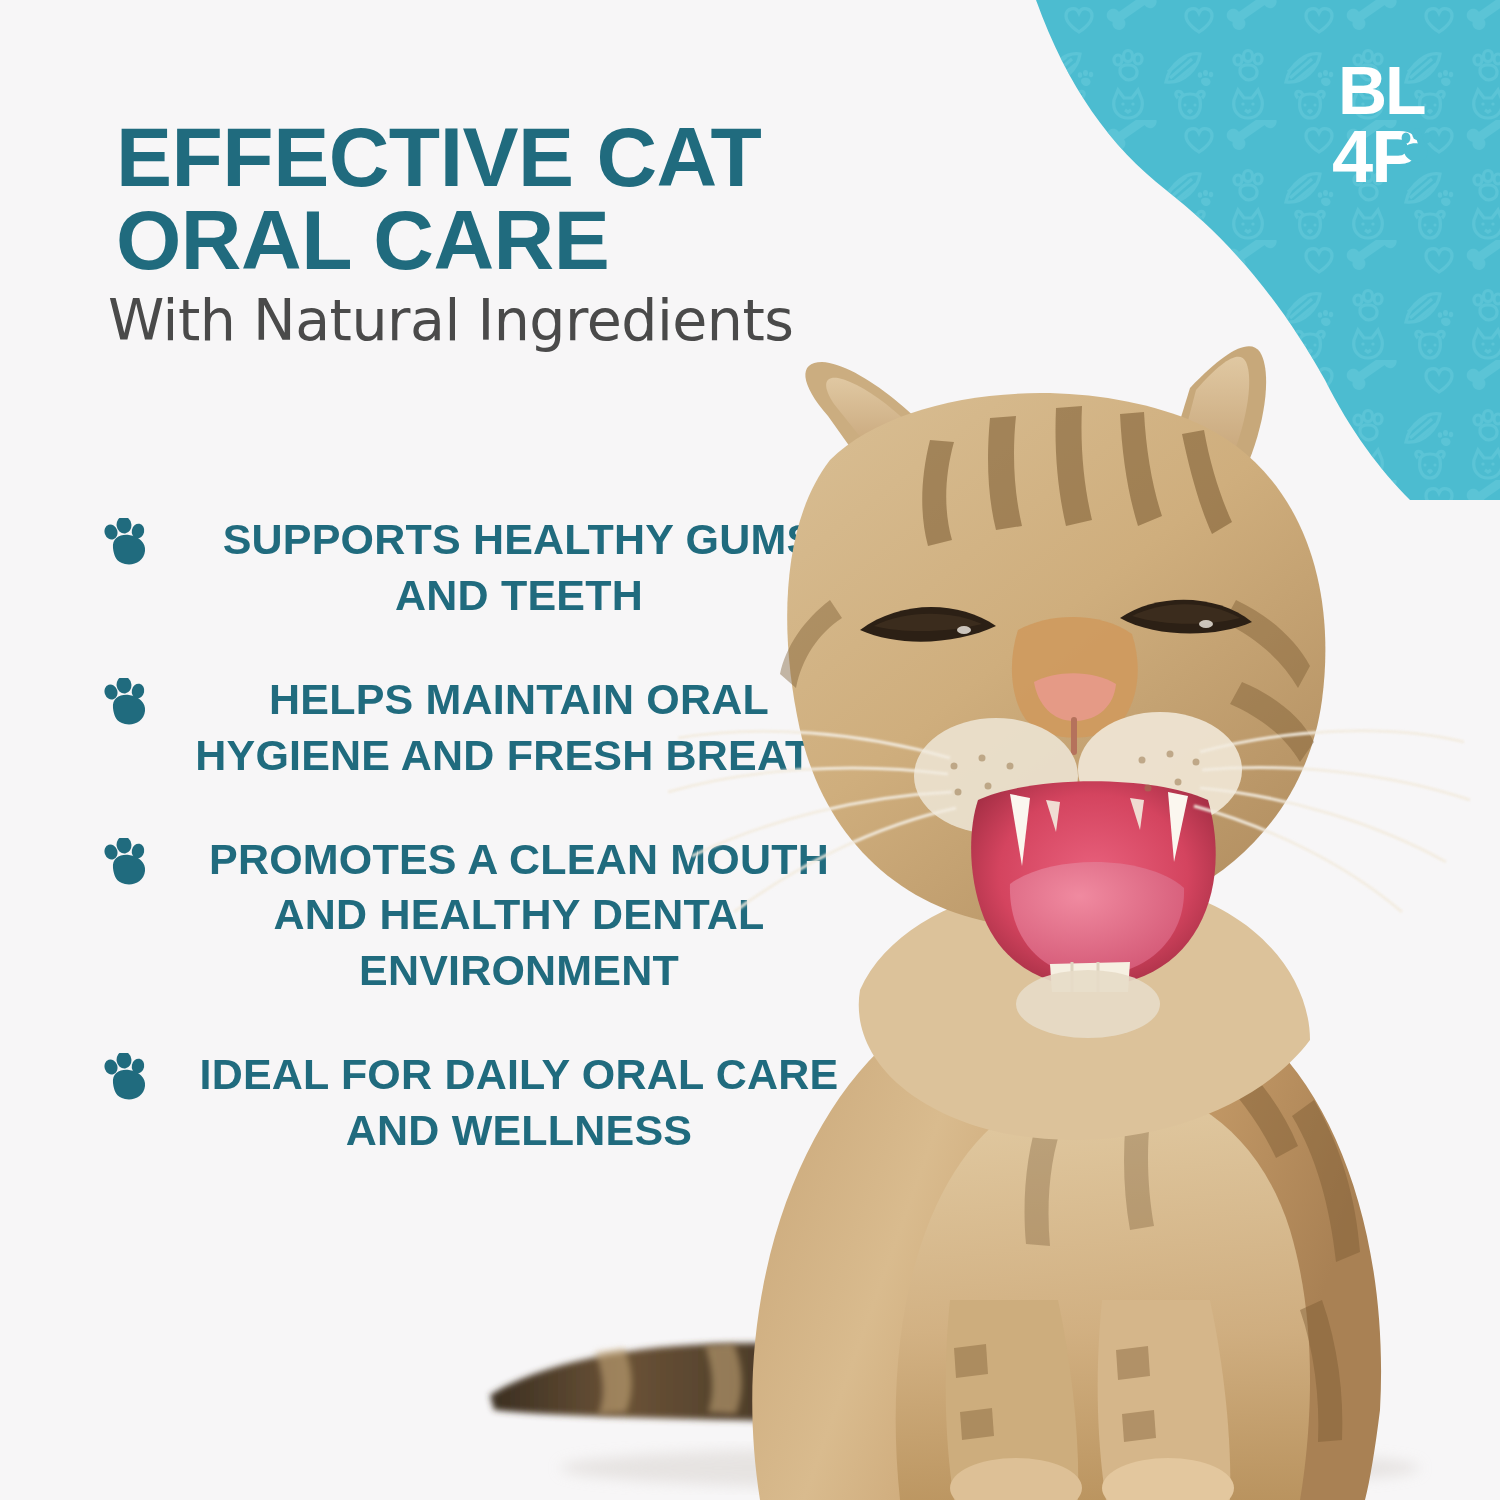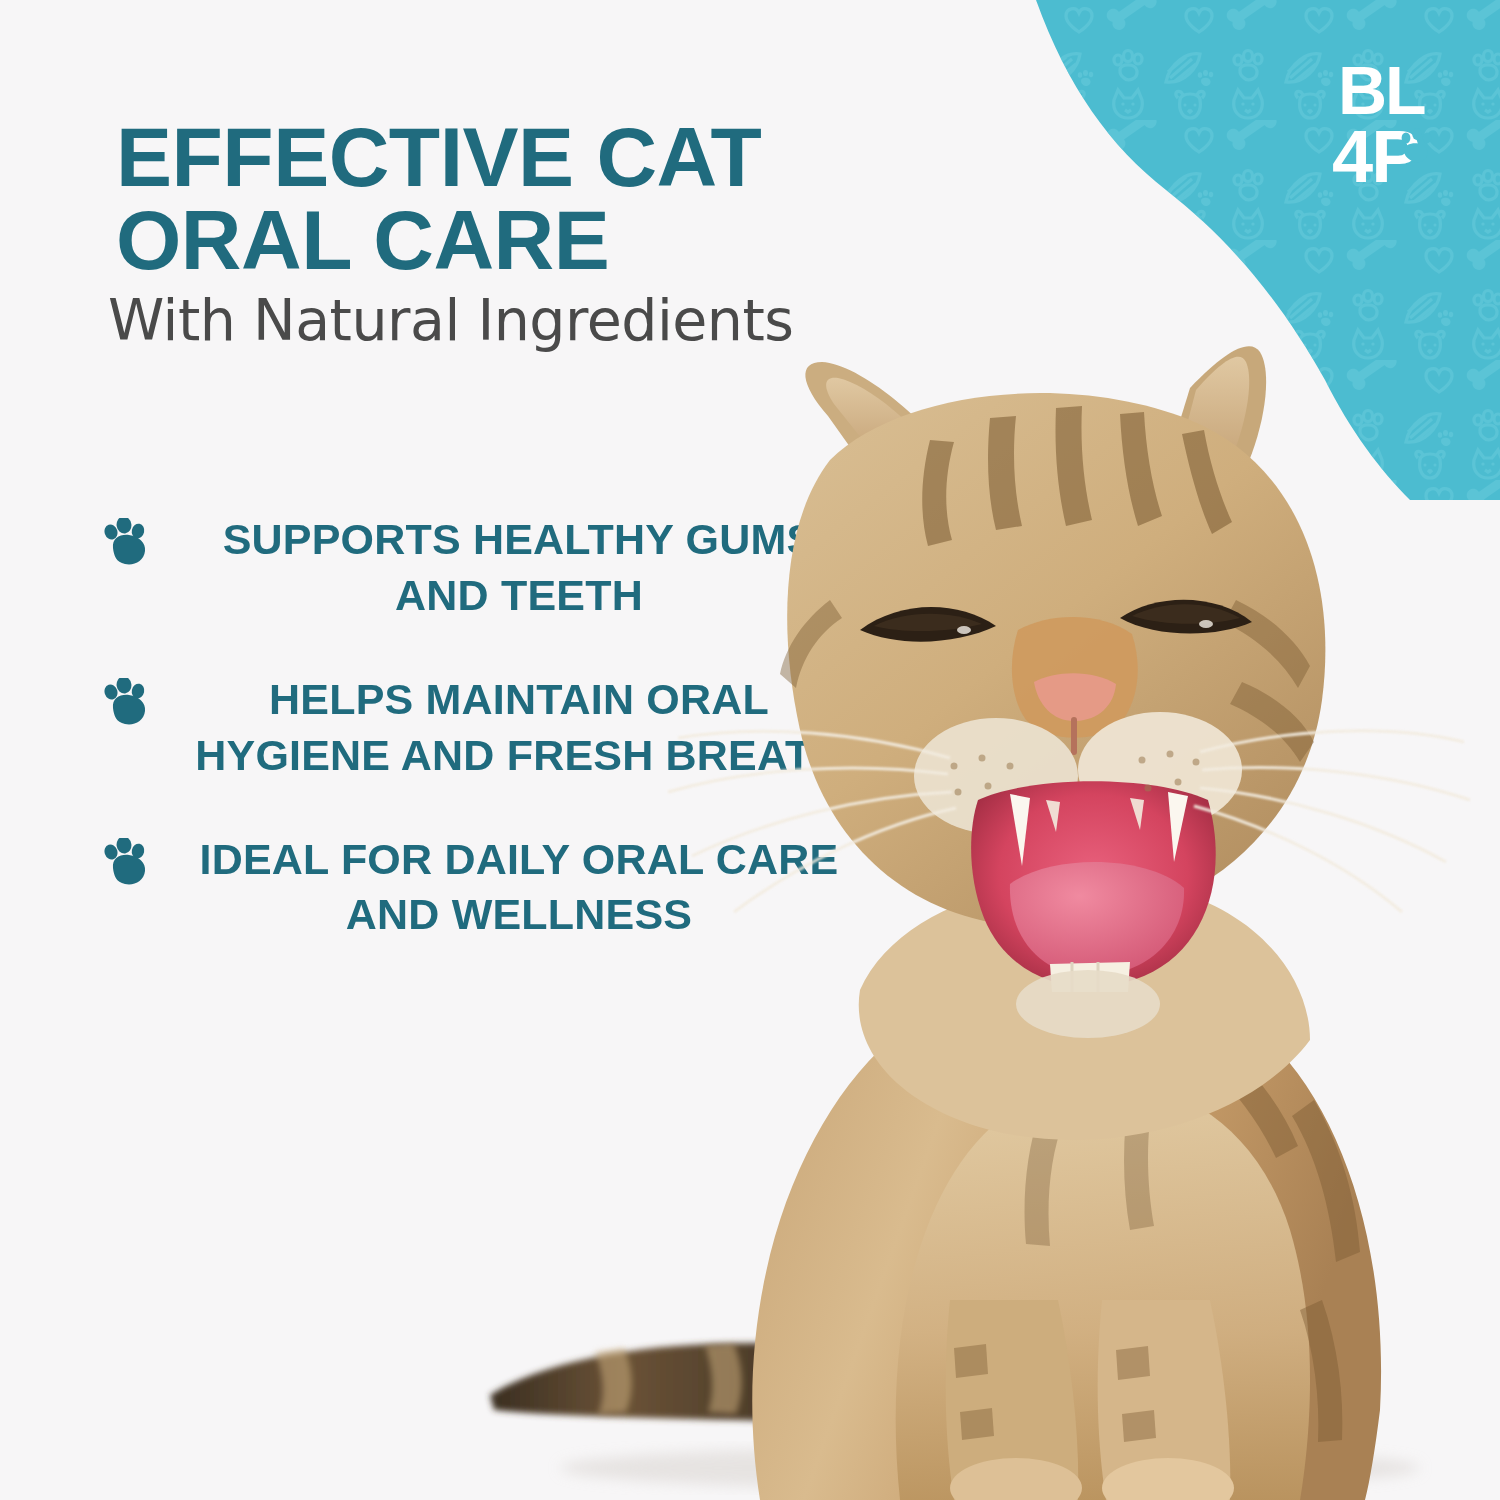--- a/index.html
+++ b/index.html
@@ -213,20 +213,31 @@
         <svg viewBox="0 0 48 52" xmlns="http://www.w3.org/2000/svg" fill="#206b7e">
           <ellipse cx="7" cy="14" rx="6.4" ry="7.6" transform="rotate(-18 7 14)"></ellipse>
           <ellipse cx="20" cy="7" rx="7.4" ry="8.6" transform="rotate(-8 20 7)"></ellipse>
           <ellipse cx="34" cy="13" rx="6.2" ry="7.4" transform="rotate(12 34 13)"></ellipse>
           <path d="M9 30 C8 20 16 16 25 17 C35 18 42 25 41 33 C40 43 30 48 21 46 C12 44 10 38 9 30 Z"></path>
         </svg>
       </span>
       <span class="bullet-text">HELPS MAINTAIN ORAL HYGIENE AND FRESH BREATH</span>
     </div>
 
+    <div class="bullet">
+      <span class="paw-icon">
+        <svg viewBox="0 0 48 52" xmlns="http://www.w3.org/2000/svg" fill="#206b7e">
+          <ellipse cx="7" cy="14" rx="6.4" ry="7.6" transform="rotate(-18 7 14)"></ellipse>
+          <ellipse cx="20" cy="7" rx="7.4" ry="8.6" transform="rotate(-8 20 7)"></ellipse>
+          <ellipse cx="34" cy="13" rx="6.2" ry="7.4" transform="rotate(12 34 13)"></ellipse>
+          <path d="M9 30 C8 20 16 16 25 17 C35 18 42 25 41 33 C40 43 30 48 21 46 C12 44 10 38 9 30 Z"></path>
+        </svg>
+      </span>
+      <span class="bullet-text">PROMOTES A CLEAN MOUTH AND HEALTHY DENTAL ENVIRONMENT</span>
+    </div>
 
     <div class="bullet">
       <span class="paw-icon">
         <svg viewBox="0 0 48 52" xmlns="http://www.w3.org/2000/svg" fill="#206b7e">
           <ellipse cx="7" cy="14" rx="6.4" ry="7.6" transform="rotate(-18 7 14)"></ellipse>
           <ellipse cx="20" cy="7" rx="7.4" ry="8.6" transform="rotate(-8 20 7)"></ellipse>
           <ellipse cx="34" cy="13" rx="6.2" ry="7.4" transform="rotate(12 34 13)"></ellipse>
           <path d="M9 30 C8 20 16 16 25 17 C35 18 42 25 41 33 C40 43 30 48 21 46 C12 44 10 38 9 30 Z"></path>
         </svg>
       </span>

